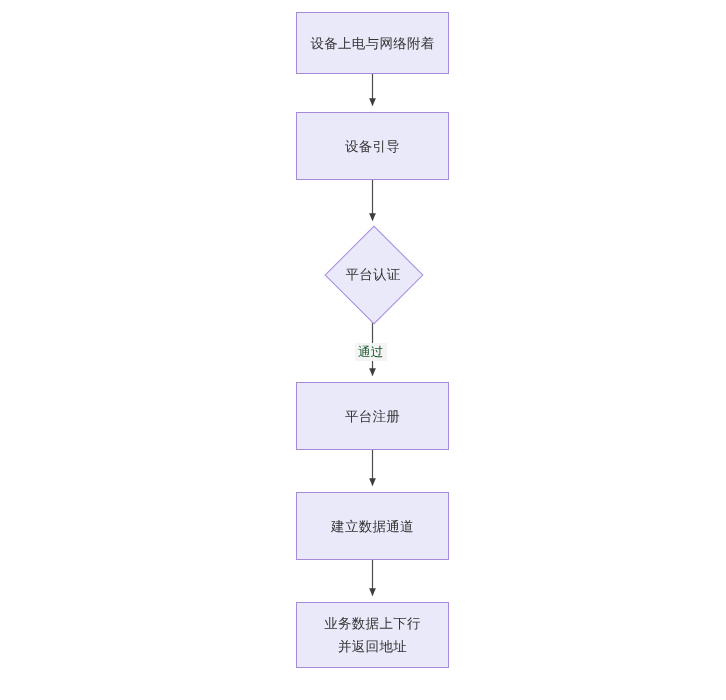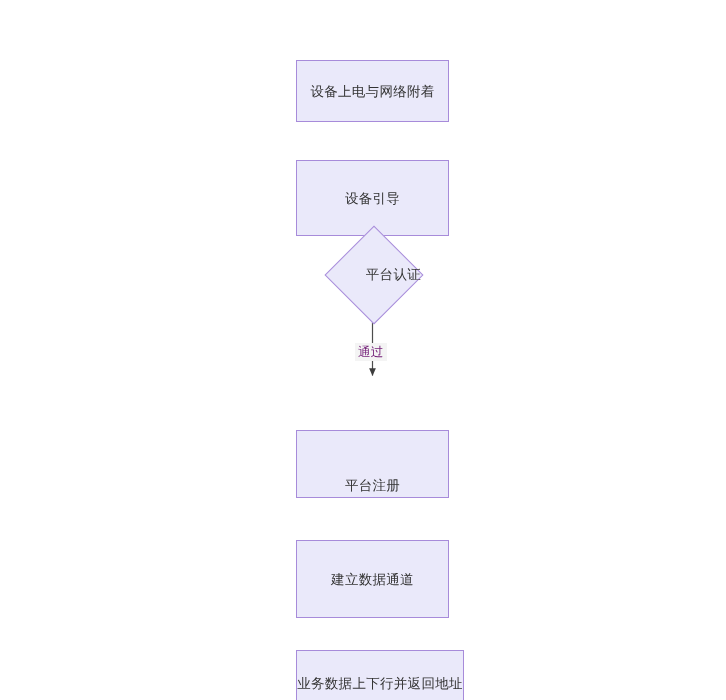--- a/index.html
+++ b/index.html
@@ -18,40 +18,39 @@
     position: absolute;
     left: 0;
     top: 0;
     width: 726px;
     height: 700px;
   }
   .node {
     position: absolute;
     box-sizing: border-box;
     display: flex;
-    flex-direction: row;
+    flex-direction: column;
     align-items: center;
     justify-content: center;
     background: #eae9fa;
     border: 1.6px solid #a78bda;
     color: #333333;
     font-size: 13.5px;
     line-height: 23px;
     text-align: center;
     letter-spacing: 0.3px;
     white-space: nowrap;
-    margin-top: 48px;
   }
   .node-line { display: block; }
 
   .decision-wrap {
     position: absolute;
     display: flex;
     align-items: center;
-    justify-content: flex-end;
+    justify-content: center;
   }
   .decision-shape {
     position: absolute;
     left: 50%;
     top: 50%;
     width: 68px;
     height: 68px;
     margin-left: -34px;
     margin-top: -34px;
     background: #eae9fa;
@@ -66,21 +65,21 @@
     line-height: 23px;
     text-align: center;
     letter-spacing: 0.3px;
     white-space: nowrap;
   }
 
   .edge-label {
     position: absolute;
     z-index: 5;
     background: #f4f4f4;
-    color: #701a75;
+    color: #14532d;
     font-size: 12.5px;
     line-height: 16px;
     padding: 1px 3px;
     white-space: nowrap;
     letter-spacing: 0.3px;
   }
 </style>
 </head>
 <body>
 
@@ -104,35 +103,35 @@
   </g>
   <g>
     <line x1="372.5" y1="560" x2="372.5" y2="595.5" stroke="#4d4d4d" stroke-width="1.2" marker-end="url(#arrowhead)"></line>
   </g>
 </svg>
 
 <div class="node" style="left:296px; top:12px; width:153px; height:62px;">
   <span class="node-line">设备上电与网络附着</span>
 </div>
 
-<div class="node" style="left:296px; top:112px; width:153px; height:76px;">
+<div class="node" style="left:296px; top:112px; width:153px; height:68px;">
   <span class="node-line">设备引导</span>
 </div>
 
 <div class="decision-wrap" style="left:325px; top:227px; width:96px; height:94px;">
   <div class="decision-shape"></div>
   <span class="decision-label">平台认证</span>
 </div>
 
 <div class="edge-label" style="left:355px; top:343px;">通过</div>
 
-<div class="node" style="left:296px; top:382px; width:153px; height:68px;align-items:flex-end;">
+<div class="node" style="left:296px; top:382px; width:153px; height:68px;">
   <span class="node-line">平台注册</span>
 </div>
 
-<div class="node" style="left:296px; top:492px; width:153px; height:78px;gap:24px;">
+<div class="node" style="left:296px; top:492px; width:153px; height:68px;gap:24px;">
   <span class="node-line">建立数据通道</span>
 </div>
 
-<div class="node" style="left:296px; top:602px; width:168px; height:66px;">
+<div class="node" style="left:296px; top:602px; width:153px; height:66px;">
   <span class="node-line">业务数据上下行</span>
   <span class="node-line">并返回地址</span>
 </div>
 
 </body></html>

